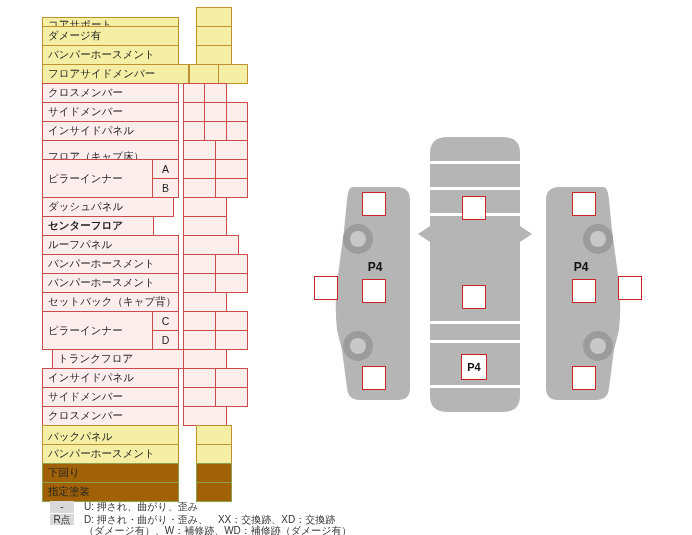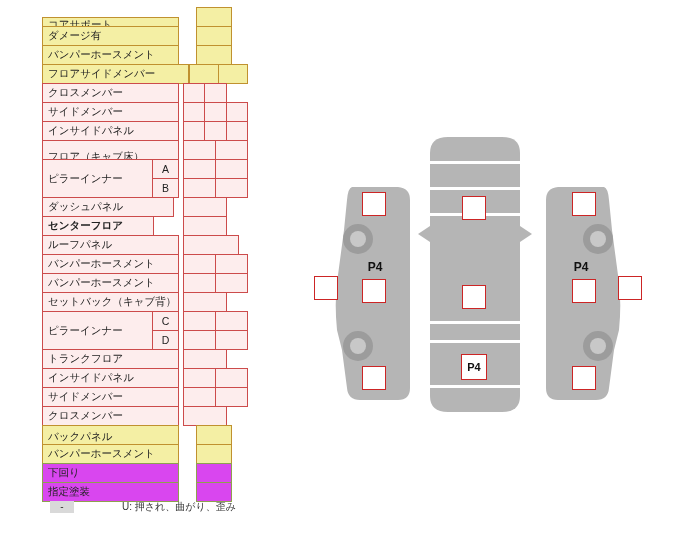--- a/index.html
+++ b/index.html
@@ -7,33 +7,33 @@
   body { font-family:"Liberation Sans","DejaVu Sans",sans-serif; }
   .page { position:relative; width:692px; height:535px; background:#ffffff; overflow:hidden; }
 
   .cell { position:absolute; font-size:10.5px; color:#222; display:flex; align-items:center; }
   .cell.label { padding-left:5px; }
   .cell.key { justify-content:center; padding-left:0; }
   .cell.grid { justify-content:center; }
 
   .yellow { background:#f4efa4; border:1px solid #c0912f; }
   .pink   { background:#fdeded; border:1px solid #cc4b4b; }
-  .green  { background:#d946ef; border:1px solid #8fa04f; }
+  .green  { background:#a16207; border:1px solid #8fa04f; }
 
   #diagram-svg { position:absolute; left:300px; top:130px; }
   #markers { position:absolute; left:0; top:0; width:692px; height:535px; pointer-events:none; }
   .marker { position:absolute; width:24px; height:24px; background:#ffffff; border:1.5px solid #cc2525;
             display:flex; align-items:center; justify-content:center;
             font-weight:bold; font-size:11px; color:#111; pointer-events:auto; }
   .p4 { position:absolute; width:22px; text-align:center; font-weight:bold; font-size:12px; color:#111; }
 
   .legend { position:absolute; left:50px; top:501px; font-size:10px; color:#333; }
   .legend-entry { display:flex; align-items:flex-start; line-height:11.5px; margin-bottom:1px; }
   .legend-sym { background:#d9d9d9; min-width:24px; text-align:center; margin-right:10px; padding:0 3px; flex:0 0 auto; }
-  .legend-text { white-space:pre-line; width:400px;margin-left:38px; }
+  .legend-text { white-space:pre-line; width:400px; }
 </style>
 </head>
 <body>
 
 <div class="page">
 
   <div id="parts-table">
       <div class="cell label yellow" style="left: 42px; top: 17px; width: 137px; height: 16px; text-decoration: underline;">コアサポート</div>
       <div class="cell grid yellow" style="left: 196px; top: 7px; width: 36px; height: 20px;"></div>
       <div class="cell label yellow" style="left: 42px; top: 26px; width: 137px; height: 20px;">ダメージ有</div>
@@ -78,21 +78,21 @@
       <div class="cell grid pink" style="left: 215px; top: 273px; width: 33px; height: 20px;"></div>
       <div class="cell label pink" style="left: 42px; top: 292px; width: 137px; height: 20px;">セットバック（キャブ背）</div>
       <div class="cell grid pink" style="left: 183px; top: 292px; width: 44px; height: 20px;"></div>
       <div class="cell label pink" style="left: 42px; top: 311px; width: 111px; height: 39px;">ピラーインナー</div>
       <div class="cell key pink" style="left: 152px; top: 311px; width: 27px; height: 20px;">C</div>
       <div class="cell grid pink" style="left: 183px; top: 311px; width: 33px; height: 20px;"></div>
       <div class="cell grid pink" style="left: 215px; top: 311px; width: 33px; height: 20px;"></div>
       <div class="cell key pink" style="left: 152px; top: 330px; width: 27px; height: 20px;">D</div>
       <div class="cell grid pink" style="left: 183px; top: 330px; width: 33px; height: 20px;"></div>
       <div class="cell grid pink" style="left: 215px; top: 330px; width: 33px; height: 20px;"></div>
-      <div class="cell label pink" style="left: 42px; top: 349px; width: 137px; height: 20px;">トランクフロア</div>
+      <div class="cell label pink" style="left: 52px; top: 349px; width: 137px; height: 20px;">トランクフロア</div>
       <div class="cell grid pink" style="left: 183px; top: 349px; width: 44px; height: 20px;"></div>
       <div class="cell label pink" style="left: 42px; top: 368px; width: 137px; height: 20px;">インサイドパネル</div>
       <div class="cell grid pink" style="left: 183px; top: 368px; width: 33px; height: 20px;"></div>
       <div class="cell grid pink" style="left: 215px; top: 368px; width: 33px; height: 20px;"></div>
       <div class="cell label pink" style="left: 42px; top: 387px; width: 137px; height: 20px;">サイドメンバー</div>
       <div class="cell grid pink" style="left: 183px; top: 387px; width: 33px; height: 20px;"></div>
       <div class="cell grid pink" style="left: 215px; top: 387px; width: 33px; height: 20px;"></div>
       <div class="cell label pink" style="left: 42px; top: 406px; width: 137px; height: 20px;">クロスメンバー</div>
       <div class="cell grid pink" style="left: 183px; top: 406px; width: 44px; height: 20px;"></div>
       <div class="cell label yellow" style="left: 42px; top: 425px; width: 137px; height: 23px;">バックパネル</div>
@@ -148,15 +148,20 @@
       <div class="marker" style="left: 572px; top: 366px;"></div>
       <div class="p4" style="left: 364px; top: 260px;">P4</div>
       <div class="p4" style="left: 570px; top: 260px;">P4</div>
     </div>
 
   <div id="legend" class="legend">
       <div class="legend-entry">
         <span class="legend-sym">-</span>
         <span class="legend-text">U: 押され、曲がり、歪み</span>
       </div>
+      <div class="legend-entry">
+        <span class="legend-sym">R点</span>
+        <span class="legend-text">D: 押され・曲がり・歪み、　XX：交換跡、XD：交換跡
+（ダメージ有）、W：補修跡、WD：補修跡（ダメージ有）</span>
+      </div>
     </div>
 
 </div>
 
 </body></html>

